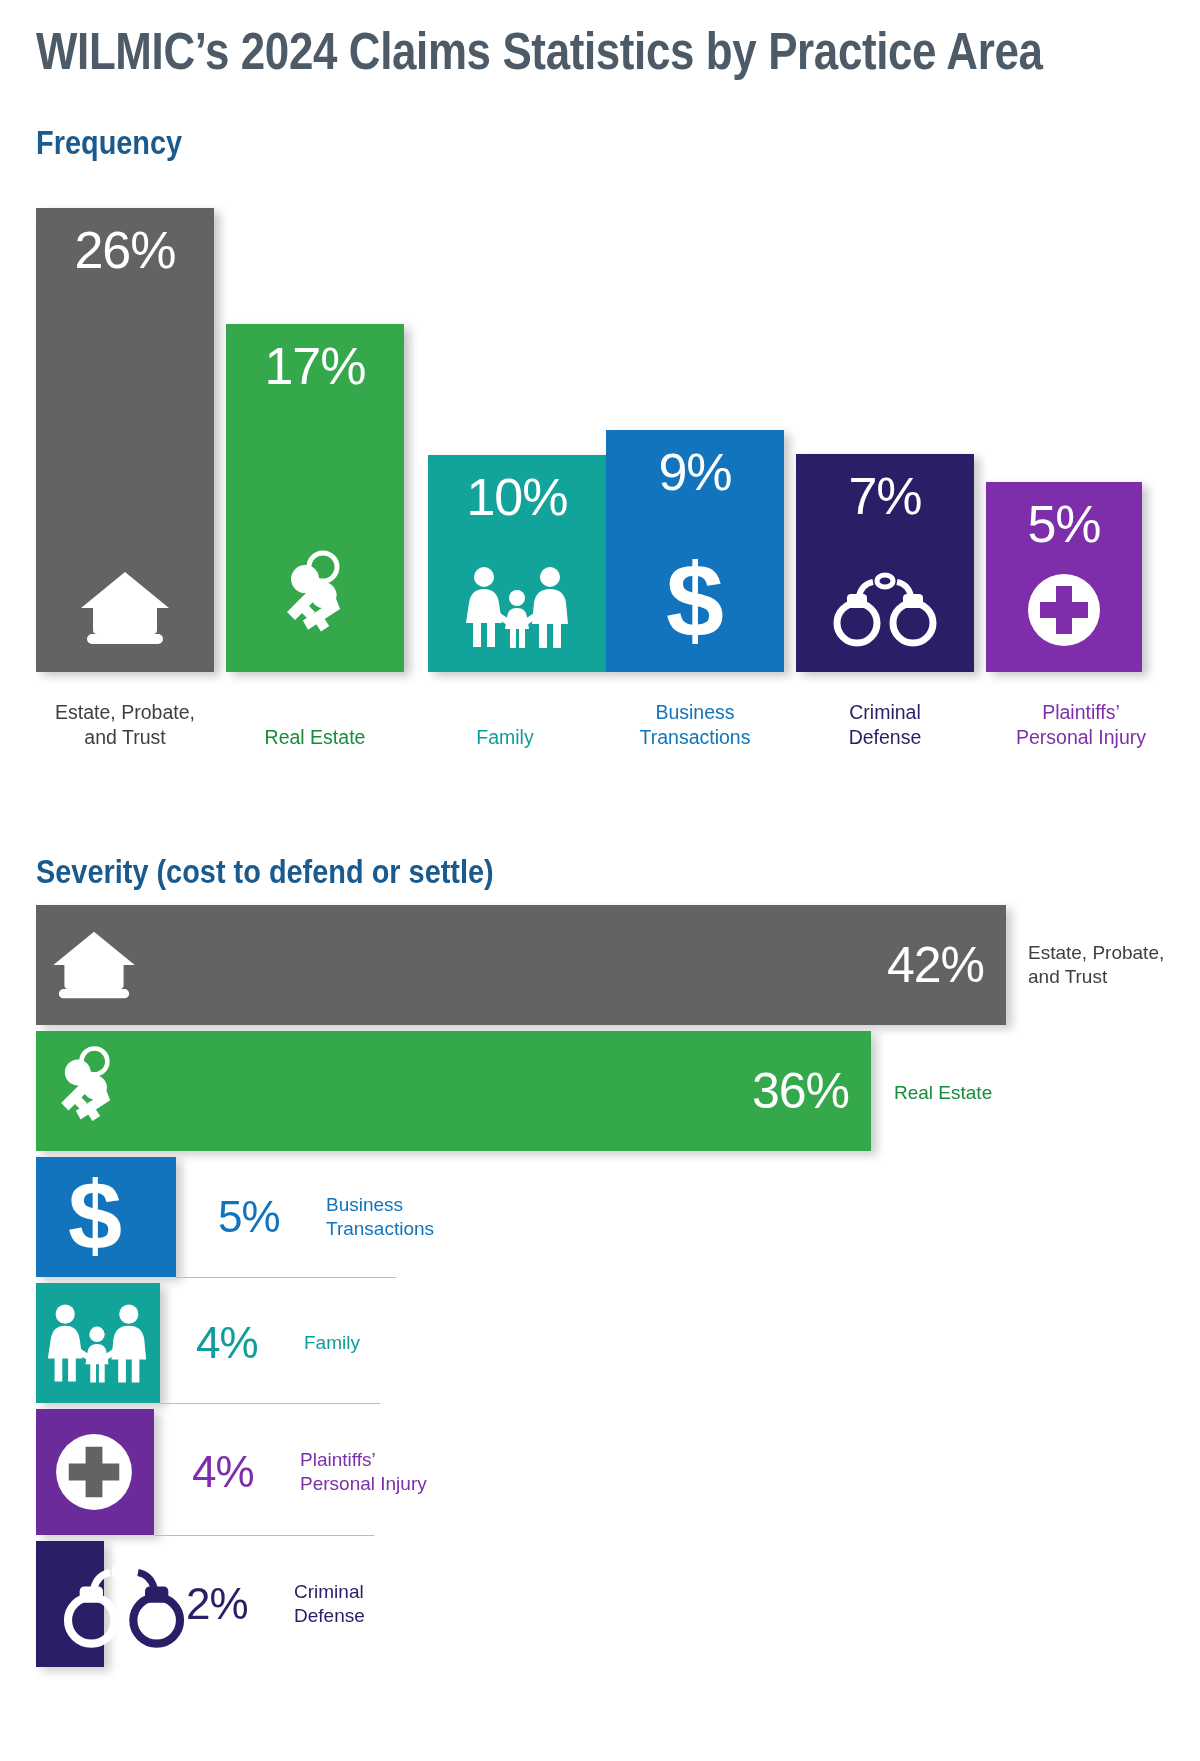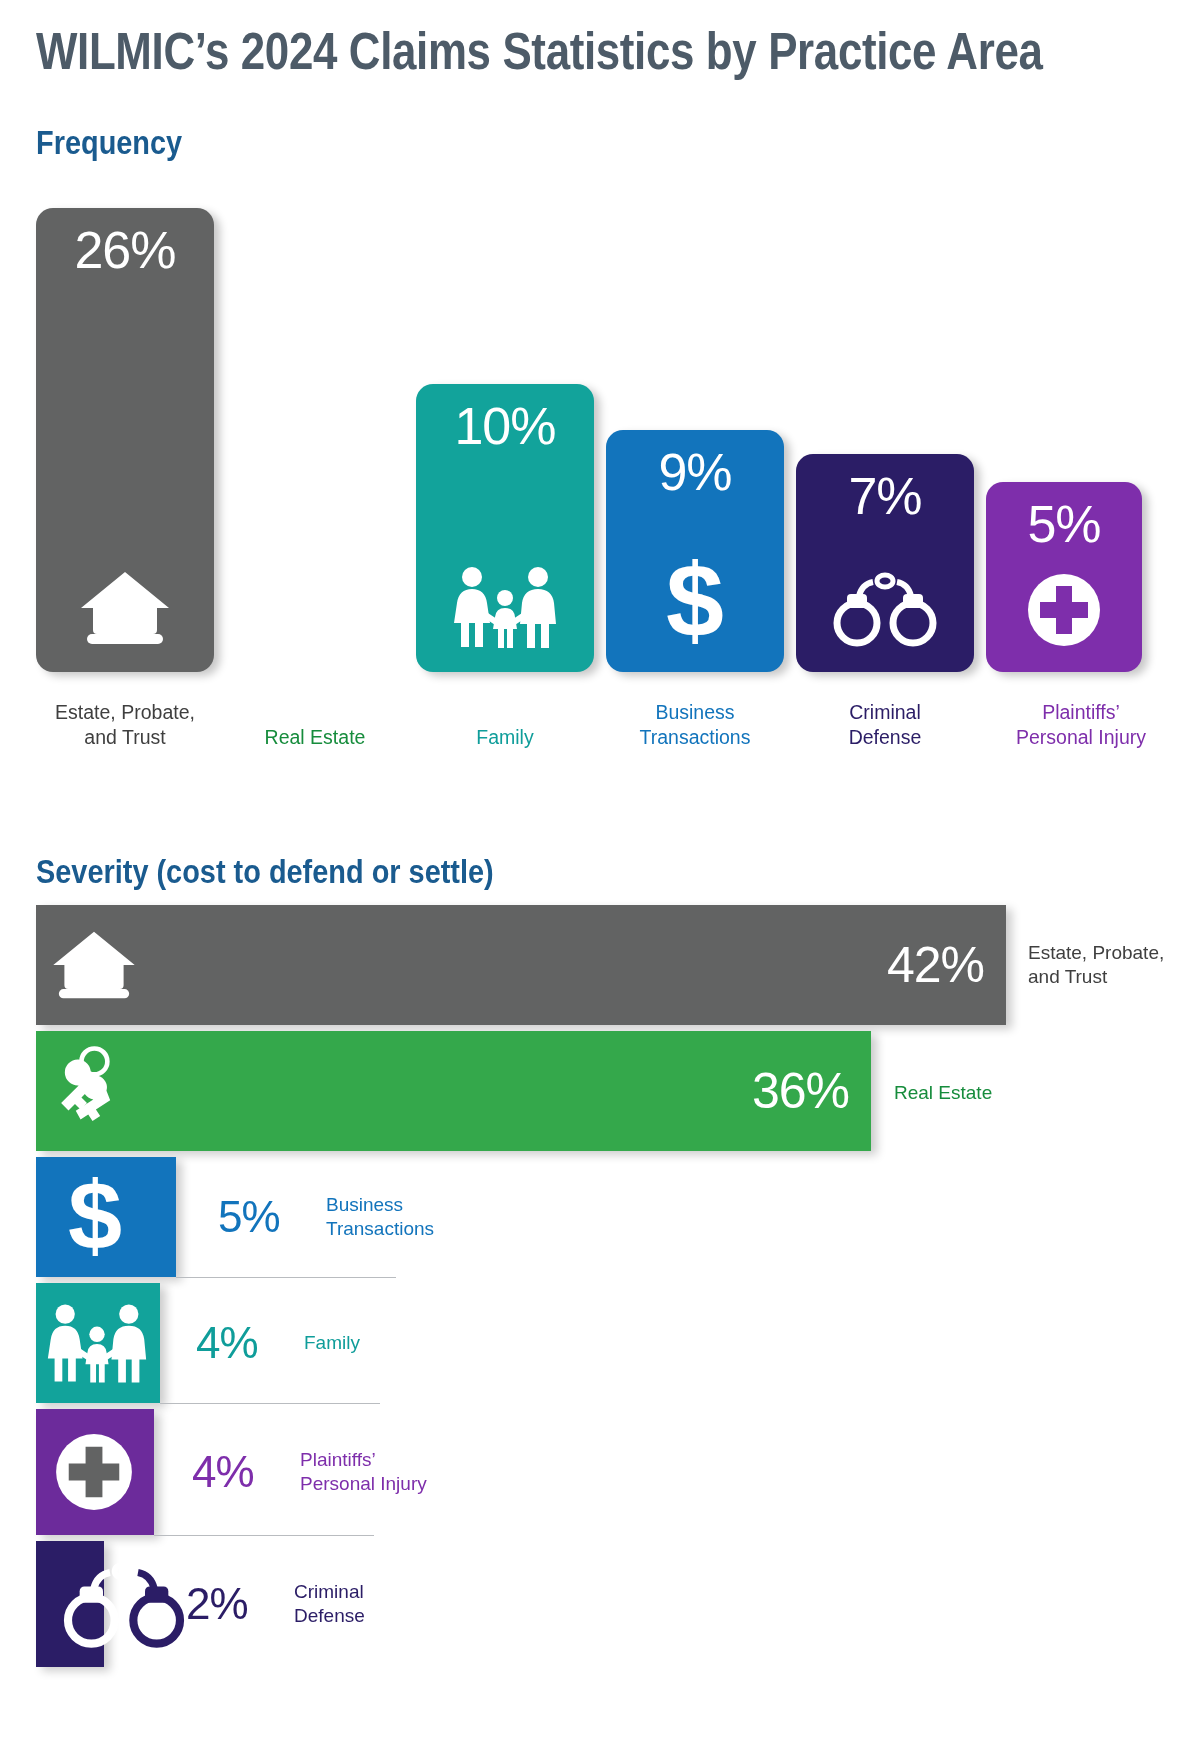--- a/index.html
+++ b/index.html
@@ -35,21 +35,20 @@
     position: absolute; left: 36px; top: 208px;
     width: 1106px; height: 542px;
   }
   .freq-col {
     position: absolute; bottom: 78px;
     display: block;
   }
   .freq-bar {
     position: relative; width: 100%; height: 100%;
     box-shadow: 6px 4px 9px rgba(0,0,0,0.22);
-    border-radius: 17px;
   }
   .freq-pct {
     position: absolute; left: 0; right: 0; top: 12px;
     text-align: center; color: #ffffff;
     font-size: 52px; font-weight: 400; letter-spacing: -1px;
     font-family: "Liberation Sans", sans-serif;
   }
   .freq-icon {
     position: absolute; left: 0; right: 0; bottom: 24px;
     display: flex; justify-content: center; align-items: flex-end;
@@ -115,25 +114,37 @@
             <rect x="8" y="66" width="76" height="10" rx="5" fill="#ffffff"></rect>
           </svg>
         </div>
       </div>
     </div>
     <div class="freq-label" style="left:0px; width:178px; color:#3f3f3f;">
       <span>Estate, Probate,</span><br>
       <span>and Trust</span>
     </div>
 
+    <div class="freq-col" style="left:190px; width:178px; height:348px;">
+      <div class="freq-bar" style="background:#34a84b;">
+        <div class="freq-pct">17%</div>
+        <div class="freq-icon">
+          <svg width="80" height="98" viewBox="0 0 80 98" aria-hidden="true">
+            <circle cx="48" cy="17" r="14" fill="none" stroke="#ffffff" stroke-width="5"></circle>
+            <path d="M44 30 a14 14 0 1 0 -13 13 L12 62 l8 8 l7-7 l6 6 l7-7 l-6-6 l14-14 Z" fill="#ffffff"></path>
+            <path d="M52 34 a13 13 0 1 0 -12 12 L24 62 l7 8 l7-7 l6 6 l7-7 l-6-6 l13-13 Z" fill="#ffffff" transform="translate(6,12) rotate(12 40 50)"></path>
+          </svg>
+        </div>
+      </div>
+    </div>
     <div class="freq-label" style="left:190px; width:178px; color:#168c3c;">
       <span>Real Estate</span>
     </div>
 
-    <div class="freq-col" style="left:380px; width:178px; height:288px;">
+    <div class="freq-col" style="left:392px; width:178px; height:217px;">
       <div class="freq-bar" style="background:#12a39b;">
         <div class="freq-pct">10%</div>
         <div class="freq-icon">
           <svg width="110" height="82" viewBox="0 0 110 82" aria-hidden="true">
 
             <circle cx="22" cy="11" r="10" fill="#ffffff"></circle>
             <path d="M22 23 q-13 0 -15 14 l-3 20 h7 l0 24 h8 l0-24 h6 l0 24 h8 l0-24 h7 l-3-20 q-2-14 -15-14z" fill="#ffffff"></path>
 
             <circle cx="55" cy="32" r="8" fill="#ffffff"></circle>
             <path d="M55 42 q-9 0 -10 9 l-2 12 h5 l0 19 h6 l0-19 h3 l0 19 h6 l0-19 h4 l-2-12 q-1-9 -10-9z" fill="#ffffff"></path>

